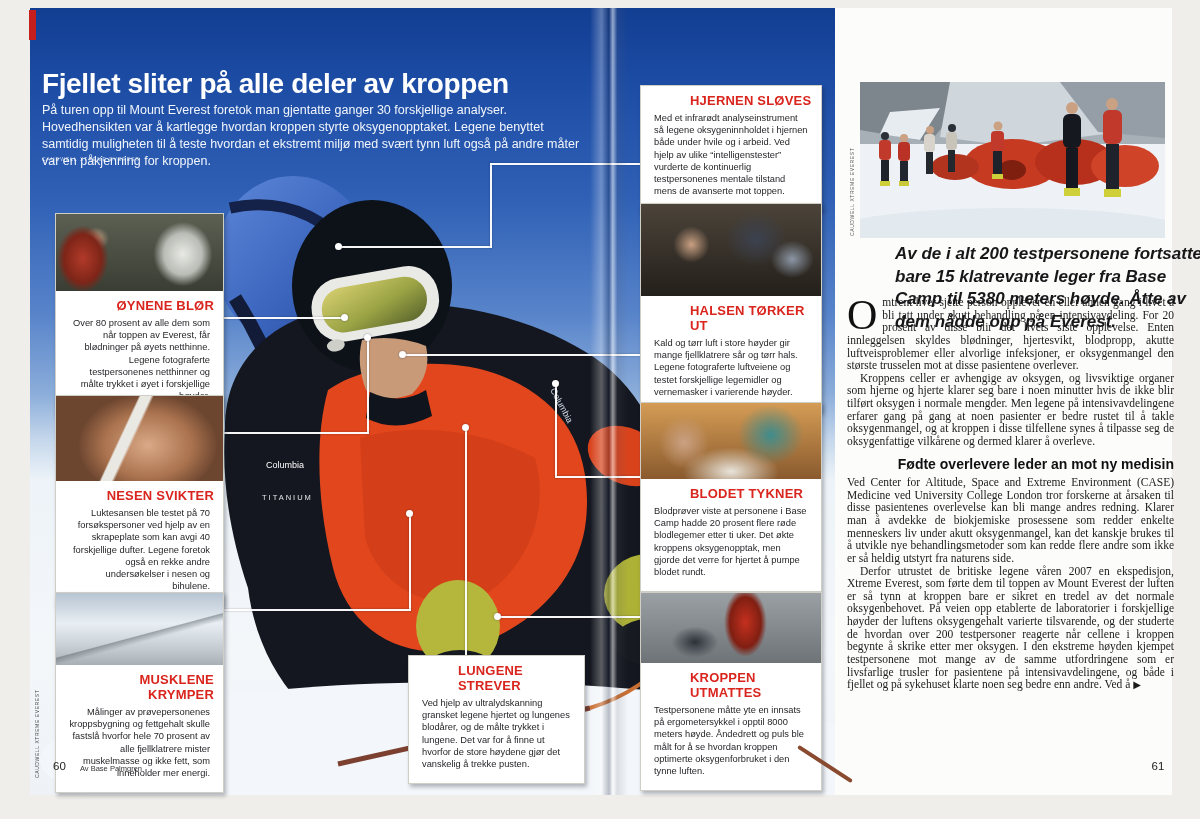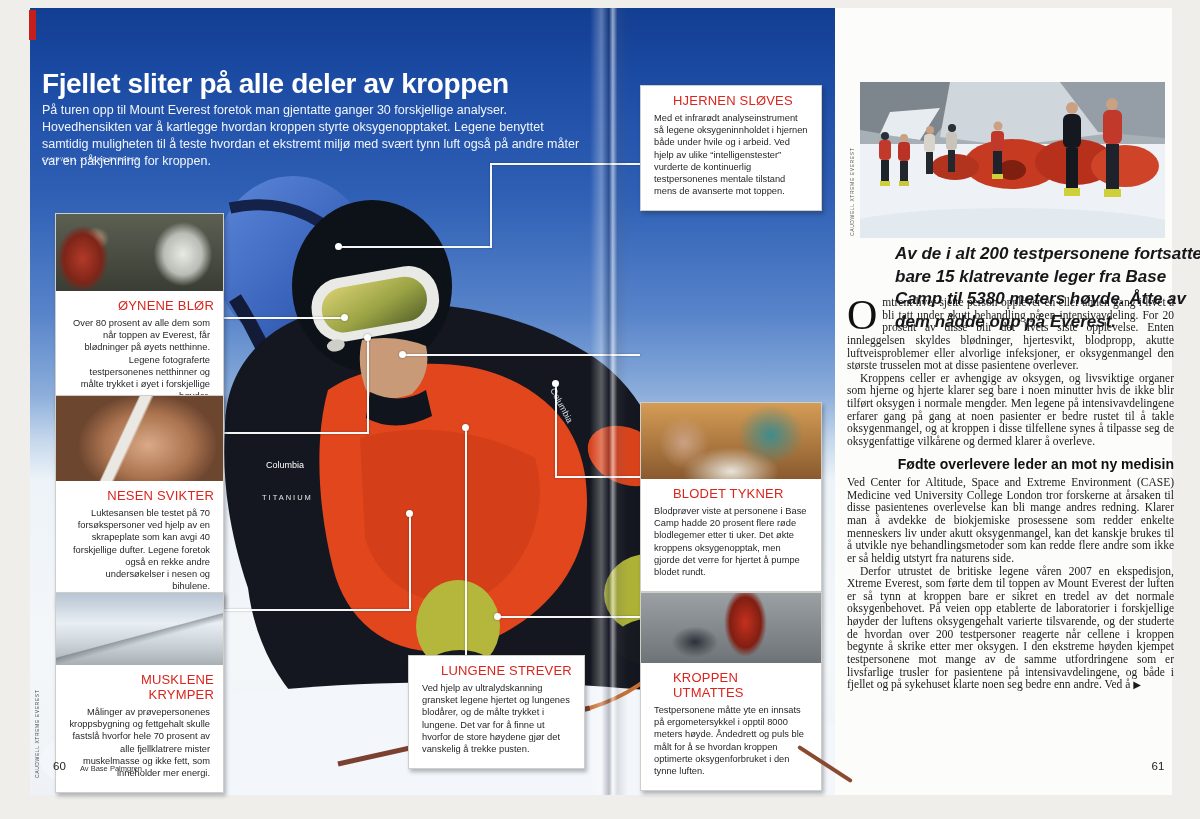--- a/index.html
+++ b/index.html
@@ -21,21 +21,21 @@
   .title{position:absolute;left:42px;top:68px;width:560px;color:#fff;font-size:28px;font-weight:bold;
     letter-spacing:-0.4px;z-index:10;}
   .intro{position:absolute;left:42px;top:102px;width:548px;color:#f2f6fc;font-size:12.5px;line-height:1.36;z-index:10;}
   .intro-credit{position:absolute;left:42px;top:156px;color:rgba(255,255,255,.72);font-size:5px;
     letter-spacing:1px;z-index:10;}
   
   .card{position:absolute;z-index:20;background:#fff;border:1px solid #cfcfc8;
     box-shadow:2px 3px 4px rgba(20,25,40,.30);}
   .card .ph{width:100%;display:block;}
   .card .txt{padding:7px 9px 9px 9px;}
-  .card h3{margin:0 0 3px 0;font-size:13px;font-weight:normal;color:#d9251d;letter-spacing:0.2px;padding-left:23px;}
+  .card h3{margin:0 0 3px 17px;font-size:13px;font-weight:bold;color:#d9251d;letter-spacing:0.2px;padding-left:23px;}
   .card p{margin:4px;font-size:9.3px;line-height:1.31;color:#26262a;}
   .col-l{left:55px;width:167px;text-align:right;}
   .col-r{left:640px;width:180px;}
   
   .ph-eye{height:77px;background:
     radial-gradient(42px 46px at 76% 52%,#e9e9e4 0%,#b9bdb6 45%,rgba(0,0,0,0) 70%),
     radial-gradient(34px 44px at 16% 58%,#b23a29 0%,#7d2518 55%,rgba(0,0,0,0) 76%),
     radial-gradient(18px 16px at 24% 32%,#caa183,rgba(0,0,0,0) 72%),
     linear-gradient(180deg,#5c6053 0%,#3a3d33 100%);}
   .ph-nose{height:85px;background:
@@ -211,20 +211,27 @@
     </div>
   </div>
 
   <div class="card col-r" style="top:85px">
     <div class="txt">
       <h3>HJERNEN SLØVES</h3>
       <p>Med et infrarødt analyseinstrument så legene oksygeninnholdet i hjernen både under hvile og i arbeid. Ved hjelp av ulike “intelligenstester” vurderte de kontinuerlig testpersonenes mentale tilstand mens de avanserte mot toppen.</p>
     </div>
   </div>
 
+  <div class="card col-r" style="top:203px">
+    <div class="ph ph-throat"></div>
+    <div class="txt">
+      <h3>HALSEN TØRKER UT</h3>
+      <p>Kald og tørr luft i store høyder gir mange fjellklatrere sår og tørr hals. Legene fotograferte luftveiene og testet forskjellige legemidler og vernemasker i varierende høyder.</p>
+    </div>
+  </div>
 
   <div class="card col-r" style="top:402px">
     <div class="ph ph-blood"></div>
     <div class="txt">
       <h3>BLODET TYKNER</h3>
       <p>Blodprøver viste at personene i Base Camp hadde 20 prosent flere røde blodlegemer etter ti uker. Det økte kroppens oksygenopptak, men gjorde det verre for hjertet å pumpe blodet rundt.</p>
     </div>
   </div>
 
   <div class="card col-r" style="top:592px">

